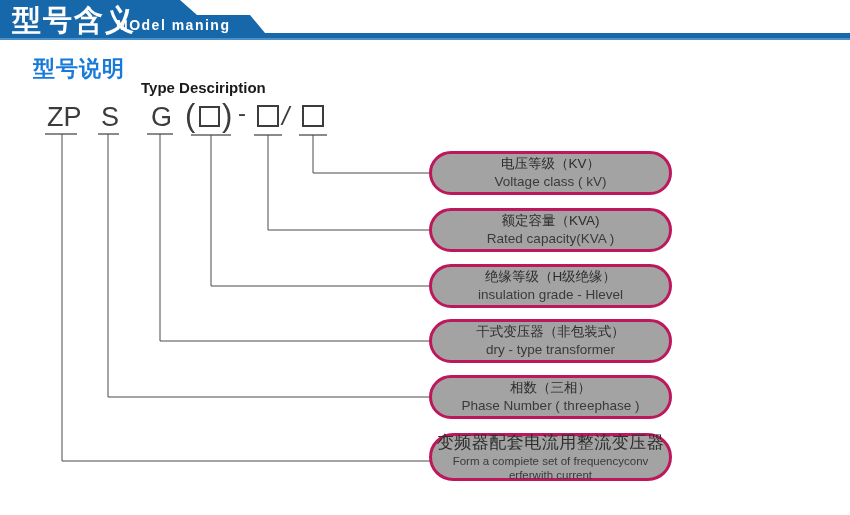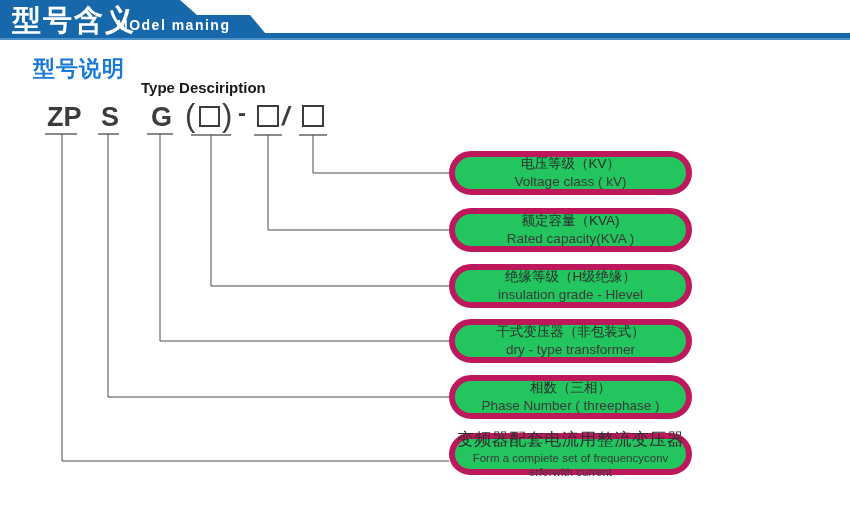--- a/index.html
+++ b/index.html
@@ -28,36 +28,36 @@
     letter-spacing:1px;white-space:nowrap;
   }
   #section-title-en{
     left:141px;top:59px;font-size:15px;font-weight:600;color:#1a1a1a;
     white-space:nowrap;
     margin-top:20px;
   }
 
   
   .code-char{
-    color:#3c3c3c;font-size:27px;font-weight:700;line-height:1;
+    color:#3c3c3c;font-size:27px;font-weight:400;line-height:1;
     white-space:nowrap;
   }
   .paren{font-size:31px;font-weight:400;}
   .ph-box{
     box-sizing:border-box;border:2px solid #3c3c3c;background:#fff;
   }
   .underline{border-top:2px solid #8a8a8a;height:0;}
 
   
   #connectors{left:0;top:0;pointer-events:none;}
 
   
   .pill{
-    left:449px;width:243px;box-sizing:border-box;
-    border:6px solid #be185d;border-radius:23px;background:#22c55e;
+    left:429px;width:243px;box-sizing:border-box;
+    border:3px solid #be185d;border-radius:23px;background:#a3a3a3;
     display:flex;flex-direction:column;align-items:center;justify-content:center;
     text-align:center;line-height:1.3;
   }
   .pill .zh{font-size:13.5px;color:#2d2d2d;font-weight:500;white-space:nowrap;}
   .pill .en{font-size:13.5px;color:#3a3a3a;white-space:nowrap;}
   .pill-big .zh{font-size:17px;letter-spacing:0.5px;}
   .pill-big .en{font-size:11.5px;line-height:1.25;}
 </style>
 </head>
 <body>
@@ -123,17 +123,17 @@
 <div class="abs pill" style="top:319px;height:44px;">
   <span class="zh">干式变压器（非包装式）</span>
   <span class="en">dry - type transformer</span>
 </div>
 
 <div class="abs pill" style="top:375px;height:44px;">
   <span class="zh">相数（三相）</span>
   <span class="en">Phase Number ( threephase )</span>
 </div>
 
-<div class="abs pill pill-big" style="top:433px;height:42px;border-radius:29px;">
+<div class="abs pill pill-big" style="top:433px;height:48px;border-radius:29px;">
   <span class="zh">变频器配套电流用整流变压器</span>
   <span class="en">Form a compiete set of frequencyconv</span>
   <span class="en">erferwith current</span>
 </div>
 
 </body></html>

